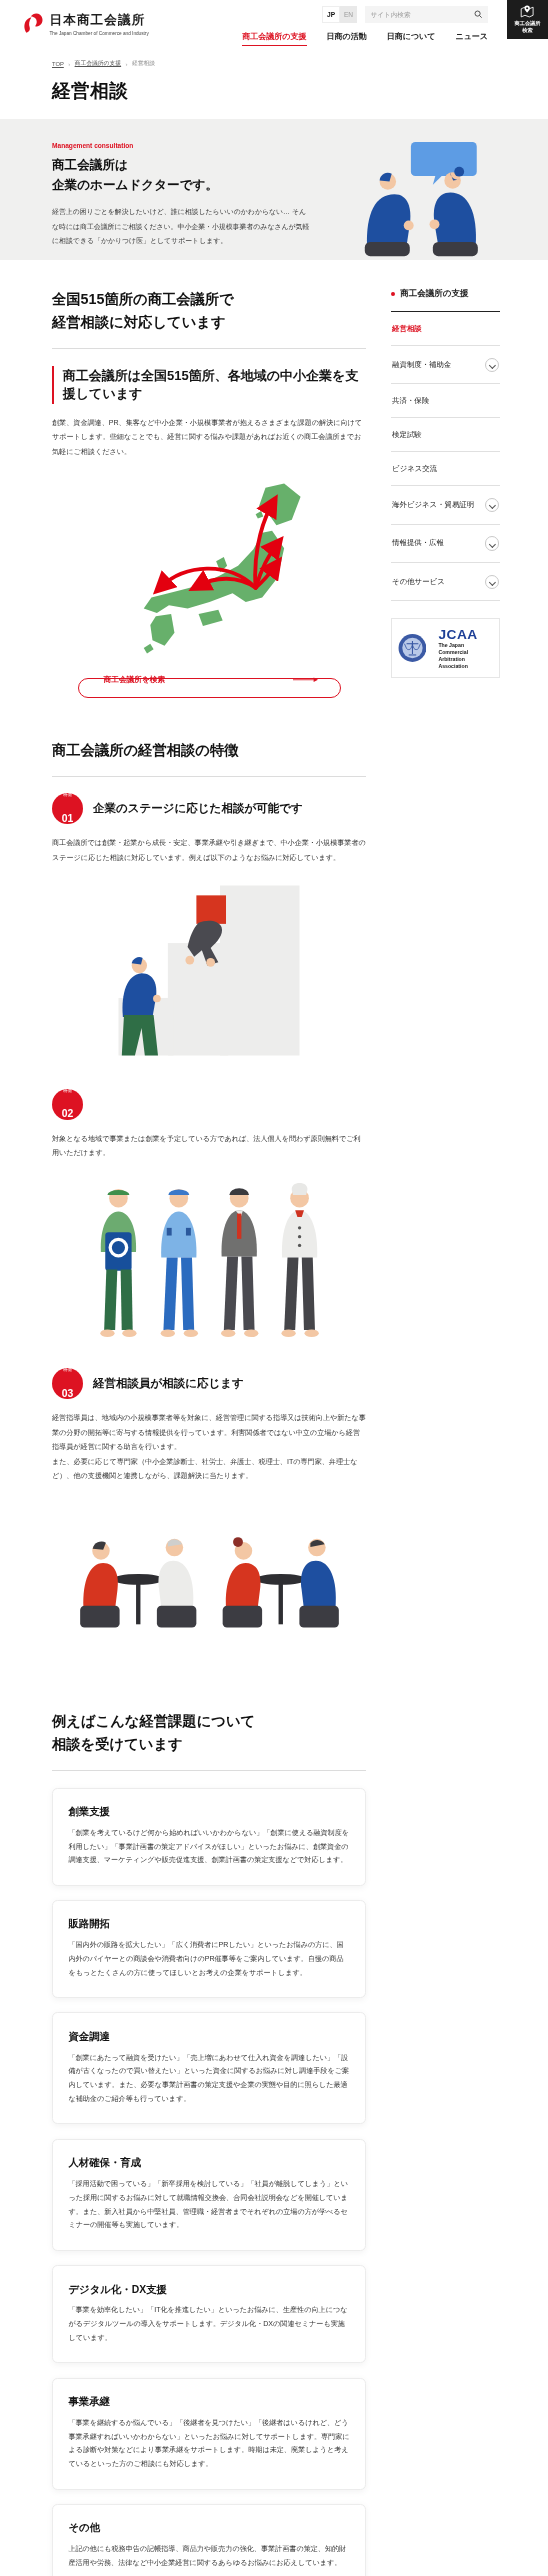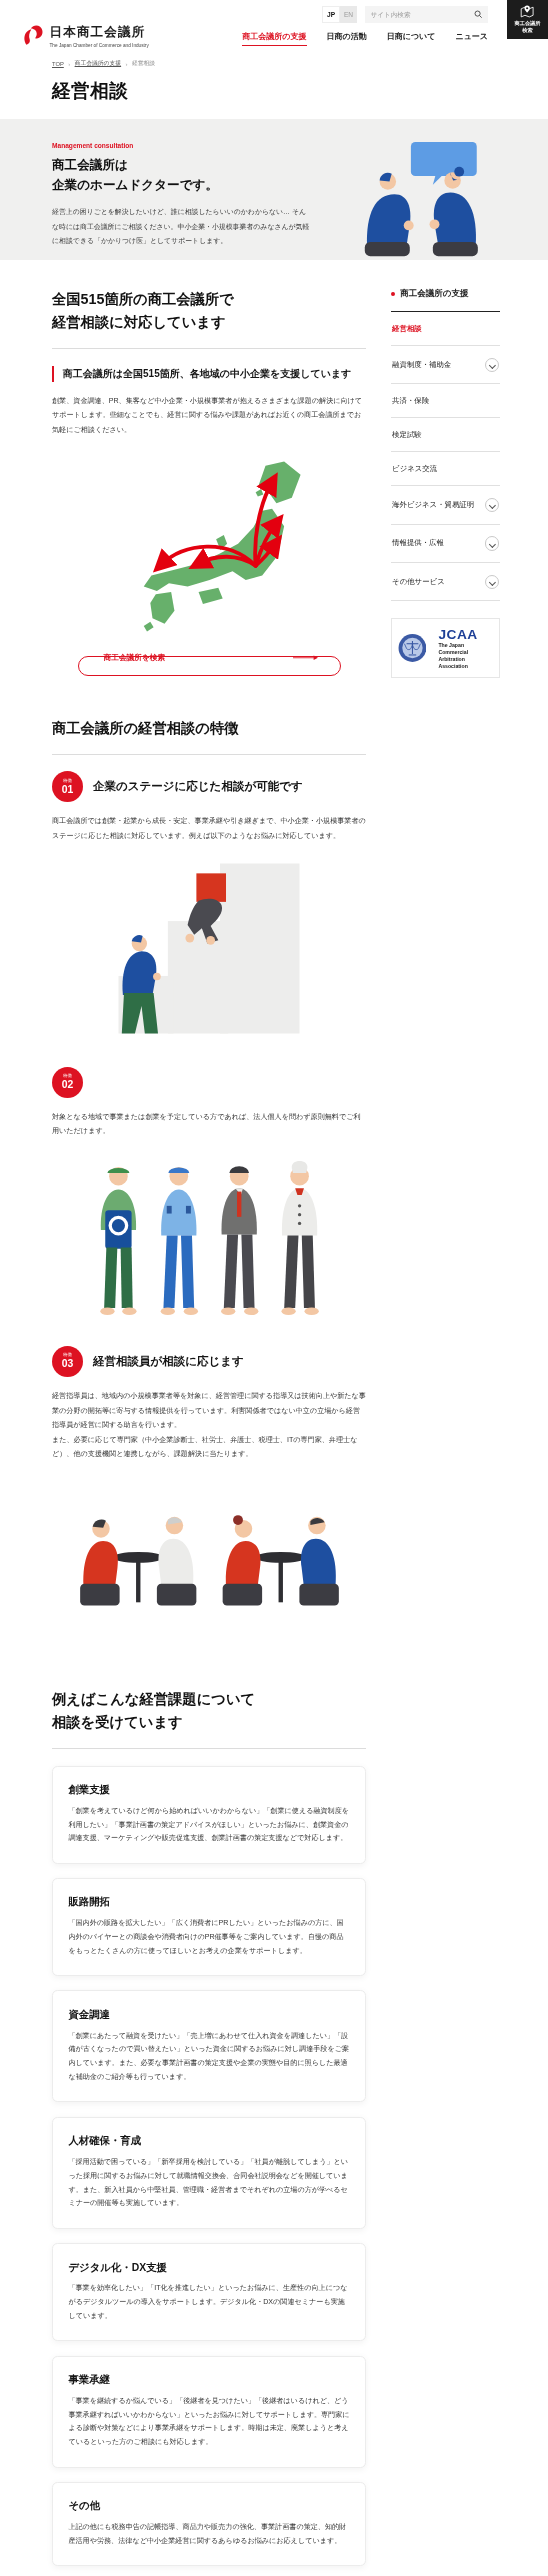--- a/index.html
+++ b/index.html
@@ -2,21 +2,21 @@
 <html lang="ja" style="font-size:8.8px"><head>
 <meta charset="utf-8">
 <style>
   * { margin:0; padding:0; box-sizing:border-box; }
   body { font-family:"Liberation Sans","DejaVu Sans",sans-serif; color:#1f1f1f; background:#fff; }
   .page { width:548px; margin:0 auto; position:relative; }
   a { text-decoration:none; color:inherit; cursor:pointer; }
 
   
   .site-header { position:relative; height:55px; padding:7.7px 0 0 23px; }
-  .logo { display:flex; align-items:center; gap:5.5px; position:absolute; top:24px; left:23px; }
+  .logo { display:flex; align-items:center; gap:5.5px; position:absolute; top:12px; left:23px; }
   .logo-text .logo-jp { font-size:12.6px; font-weight:700; letter-spacing:1.1px; font-family:"Liberation Serif","DejaVu Serif",serif; }
   .logo-text .logo-en { font-size:4.7px; color:#444; margin-top:1.6px; }
   .header-right { position:absolute; right:60px; top:5.5px; width:307px; }
   .header-top { display:flex; justify-content:flex-end; align-items:center; gap:7.7px; }
   .lang { display:flex; }
   .lang button { width:17.5px; height:16.5px; border:none; font-size:6.6px; cursor:pointer; }
   .lang .jp { background:#fff; color:#111; font-weight:700; border:0.5px solid #eee; }
   .lang .en { background:#e9e9e9; color:#9a9a9a; }
   .searchbar { display:flex; align-items:center; background:#f4f4f4; width:123px; height:17.5px; padding:0 5.5px; }
   .searchbar input { flex:1; border:none; background:transparent; outline:none; font-size:6.6px; color:#333; font-family:inherit; }
@@ -43,33 +43,33 @@
   .hero p { font-size:6.9px; line-height:2.05; color:#333; width:258px; }
   .hero-illus { align-self:flex-end; }
 
   
   .content { display:flex; padding:28.5px 49px 0 52px; gap:25px; }
   main.maincol { width:314px; flex:none; }
   aside.sidebar { width:109px; flex:none; }
 
   h2.sec-title { font-size:14.3px; font-weight:700; color:#131313; line-height:1.6; }
   .sec-divider { border:none; border-top:0.5px solid #dcdcdc; margin:14.3px 0 16.5px; }
-  .redbar-head { border-left:2.2px solid #dd1222; padding:1.1px 0 1.1px 8.8px; font-size:10px; font-weight:700; color:#161616; margin-bottom:12px; }
+  .redbar-head { border-left:2.2px solid #dd1222; padding:1.1px 0 1.1px 8.8px; font-size:13px; font-weight:700; color:#161616; margin-bottom:12px; }
   .body-text { font-size:7.1px; line-height:2.05; color:#333; }
 
   .map-wrap { text-align:center; margin:18.6px 0 16.5px; }
 
   .pill-btn { width:263px; height:20px; margin:0 auto; border:0.5px solid #dd1222; border-radius:22px;
     display:flex; align-items:center; justify-content:space-between; padding:0 22px 16px 25px; cursor:pointer; background:#fff; }
   .pill-btn .lbl { color:#dd1222; font-size:7.7px; font-weight:700; }
   .section-gap { height:41px; }
 
   .feat-head { display:flex; align-items:center; gap:10px; margin-bottom:12px; }
   .feat-badge { width:31px; height:31px; border-radius:50%; background:#dd1222; color:#fff; flex:none;
-    display:flex; flex-direction:column; align-items:center; justify-content:center; line-height:1; }
+    display:flex; flex-direction:column; align-items:center; justify-content:space-between; line-height:1; }
   .feat-badge .s { font-size:4.4px; margin-bottom:1.6px; }
   .feat-badge .n { font-size:10.4px; font-weight:700; }
   .feat-title { font-size:11.5px; font-weight:700; color:#151515; }
   .feat-illus { text-align:center; margin:14.3px 0 26px; }
 
   .case-card { border:0.5px solid #ececec; border-radius:5.5px; box-shadow:0 1.6px 6.6px rgba(0,0,0,.05);
     padding:16.5px 15.4px; margin-bottom:14.3px; background:#fff; }
   .case-card h3 { font-size:10.4px; font-weight:700; margin-bottom:7.7px; color:#141414; }
   .case-card p { font-size:7.1px; line-height:1.95; color:#333; }
   .dot { width:3.8px; height:3.8px; border-radius:50%; background:#fff; flex:none; }

